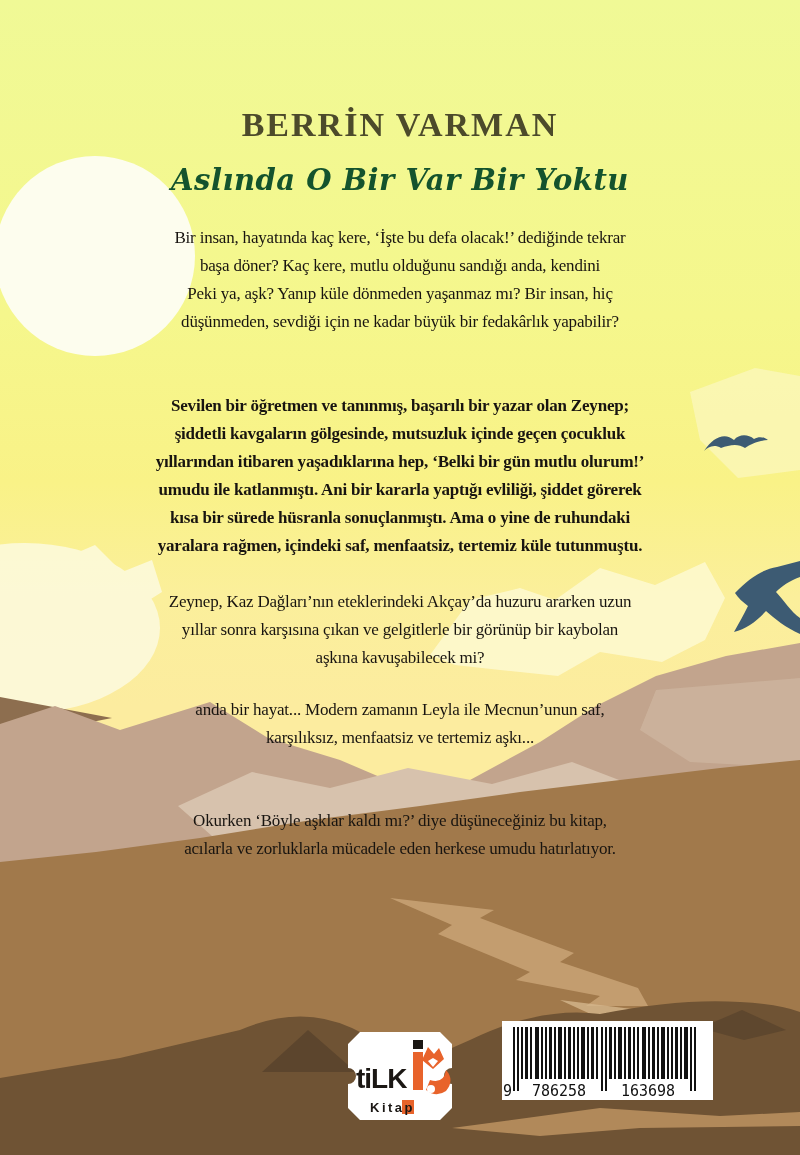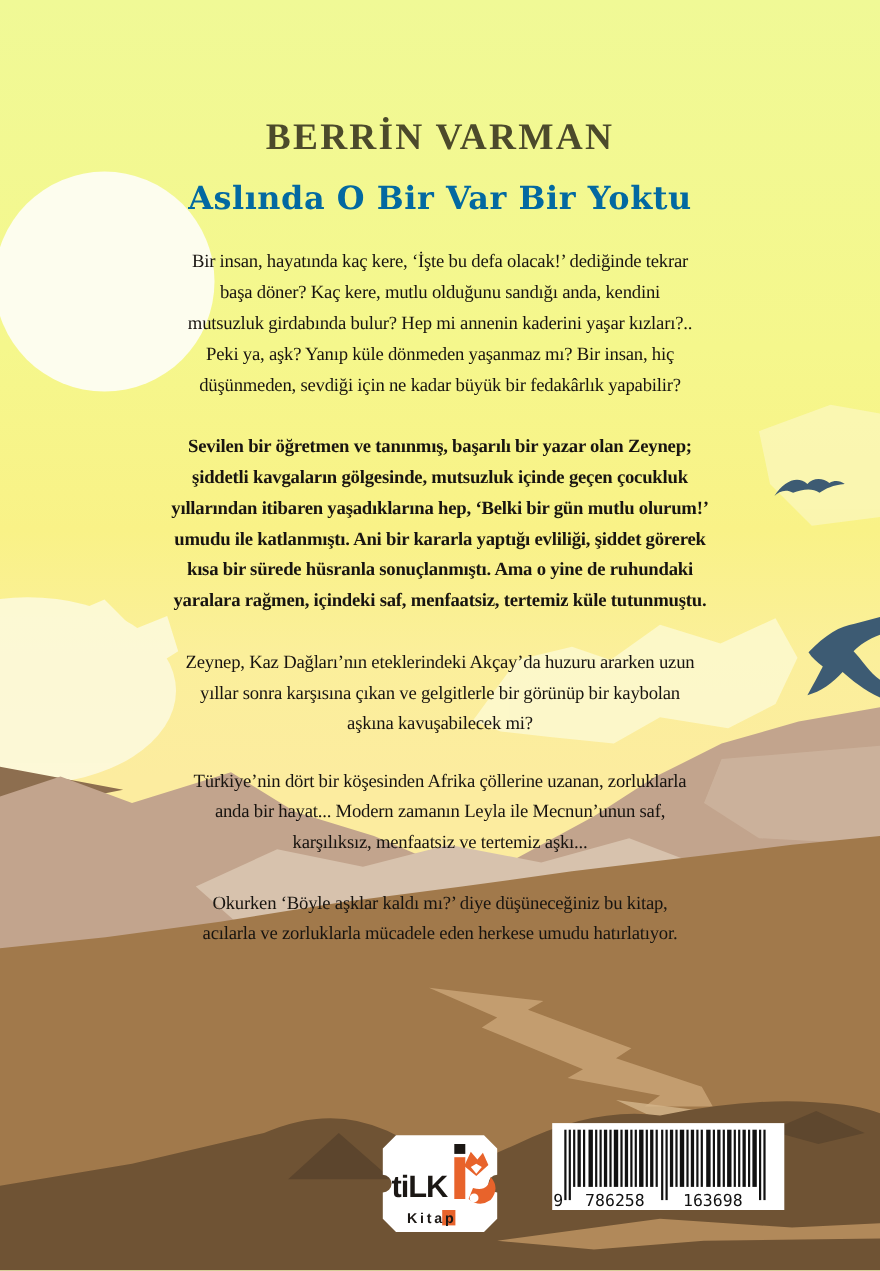--- a/index.html
+++ b/index.html
@@ -14,22 +14,22 @@
   .txt{position:absolute;left:0;width:800px;text-align:center;color:#181410;}
   .line{white-space:nowrap;line-height:28px;font-size:17px;letter-spacing:-0.2px;}
   #author{
     top:106px;
     font-weight:bold;font-size:34px;letter-spacing:2px;
     color:#4c4a2b;
   }
   #title{
     top:163px;
     font-family:"DejaVu Serif", serif;
-    font-weight:bold;
-    font-size:29px;color:#0369a1;letter-spacing:0.5px;
+    font-style:italic;font-weight:bold;
+    font-size:29px;color:#14532d;letter-spacing:0.5px;
   }
   #p1{top:224px;} #p2{top:392px;font-weight:bold;} #p3{top:588px;} #p4{top:696px;} #p5{top:807px;}
   #logo{position:absolute;left:346px;top:1030px;width:108px;height:92px;}
   #barcode{
     position:absolute;left:502px;top:1021px;width:211px;height:79px;
     background:#ffffff;
   }
 </style>
 </head>
 <body>
@@ -77,39 +77,37 @@
       <path d="M735,593 C750,577 764,569 777,567 L800,561 L800,577 C789,581 782,586 776,592 C783,599 791,612 800,618 L800,634 C786,628 774,618 766,611 C757,621 746,629 734,632 C739,623 744,614 748,606 C743,602 738,598 735,593 Z"></path>
     </g>
   </svg>
 
   <div id="author" class="txt">BERRİN VARMAN</div>
   <div id="title" class="txt">Aslında O Bir Var Bir Yoktu</div>
 
   <div id="p1" class="txt">
     <div class="line">Bir insan, hayatında kaç kere, ‘İşte bu defa olacak!’ dediğinde tekrar</div>
     <div class="line">başa döner? Kaç kere, mutlu olduğunu sandığı anda, kendini</div>
-    <div class="line">mutsuzluk girdabında bulur? Hep mi annenin kaderini yaşar kızları?..</div>
     <div class="line">Peki ya, aşk? Yanıp küle dönmeden yaşanmaz mı? Bir insan, hiç</div>
     <div class="line">düşünmeden, sevdiği için ne kadar büyük bir fedakârlık yapabilir?</div>
   </div>
   <div id="p2" class="txt">
     <div class="line">Sevilen bir öğretmen ve tanınmış, başarılı bir yazar olan Zeynep;</div>
     <div class="line">şiddetli kavgaların gölgesinde, mutsuzluk içinde geçen çocukluk</div>
     <div class="line">yıllarından itibaren yaşadıklarına hep, ‘Belki bir gün mutlu olurum!’</div>
     <div class="line">umudu ile katlanmıştı. Ani bir kararla yaptığı evliliği, şiddet görerek</div>
     <div class="line">kısa bir sürede hüsranla sonuçlanmıştı. Ama o yine de ruhundaki</div>
     <div class="line">yaralara rağmen, içindeki saf, menfaatsiz, tertemiz küle tutunmuştu.</div>
   </div>
   <div id="p3" class="txt">
     <div class="line">Zeynep, Kaz Dağları’nın eteklerindeki Akçay’da huzuru ararken uzun</div>
     <div class="line">yıllar sonra karşısına çıkan ve gelgitlerle bir görünüp bir kaybolan</div>
     <div class="line">aşkına kavuşabilecek mi?</div>
   </div>
   <div id="p4" class="txt">
-    <div class="line">Türkiye’nin dört bir köşesinden Afrika çöllerine uzanan, zorluklarla</div>
     <div class="line">anda bir hayat... Modern zamanın Leyla ile Mecnun’unun saf,</div>
     <div class="line">karşılıksız, menfaatsiz ve tertemiz aşkı...</div>
   </div>
   <div id="p5" class="txt">
     <div class="line">Okurken ‘Böyle aşklar kaldı mı?’ diye düşüneceğiniz bu kitap,</div>
     <div class="line">acılarla ve zorluklarla mücadele eden herkese umudu hatırlatıyor.</div>
   </div>
 
   <svg id="logo" viewBox="0 0 108 92">
     <path fill="#ffffff" d="M14,2 H94 L106,14 V38 A7,7 0 0 0 106,54 V78 L94,90 H14 L2,78 V54 A7,7 0 0 0 2,38 V14 Z"></path>

